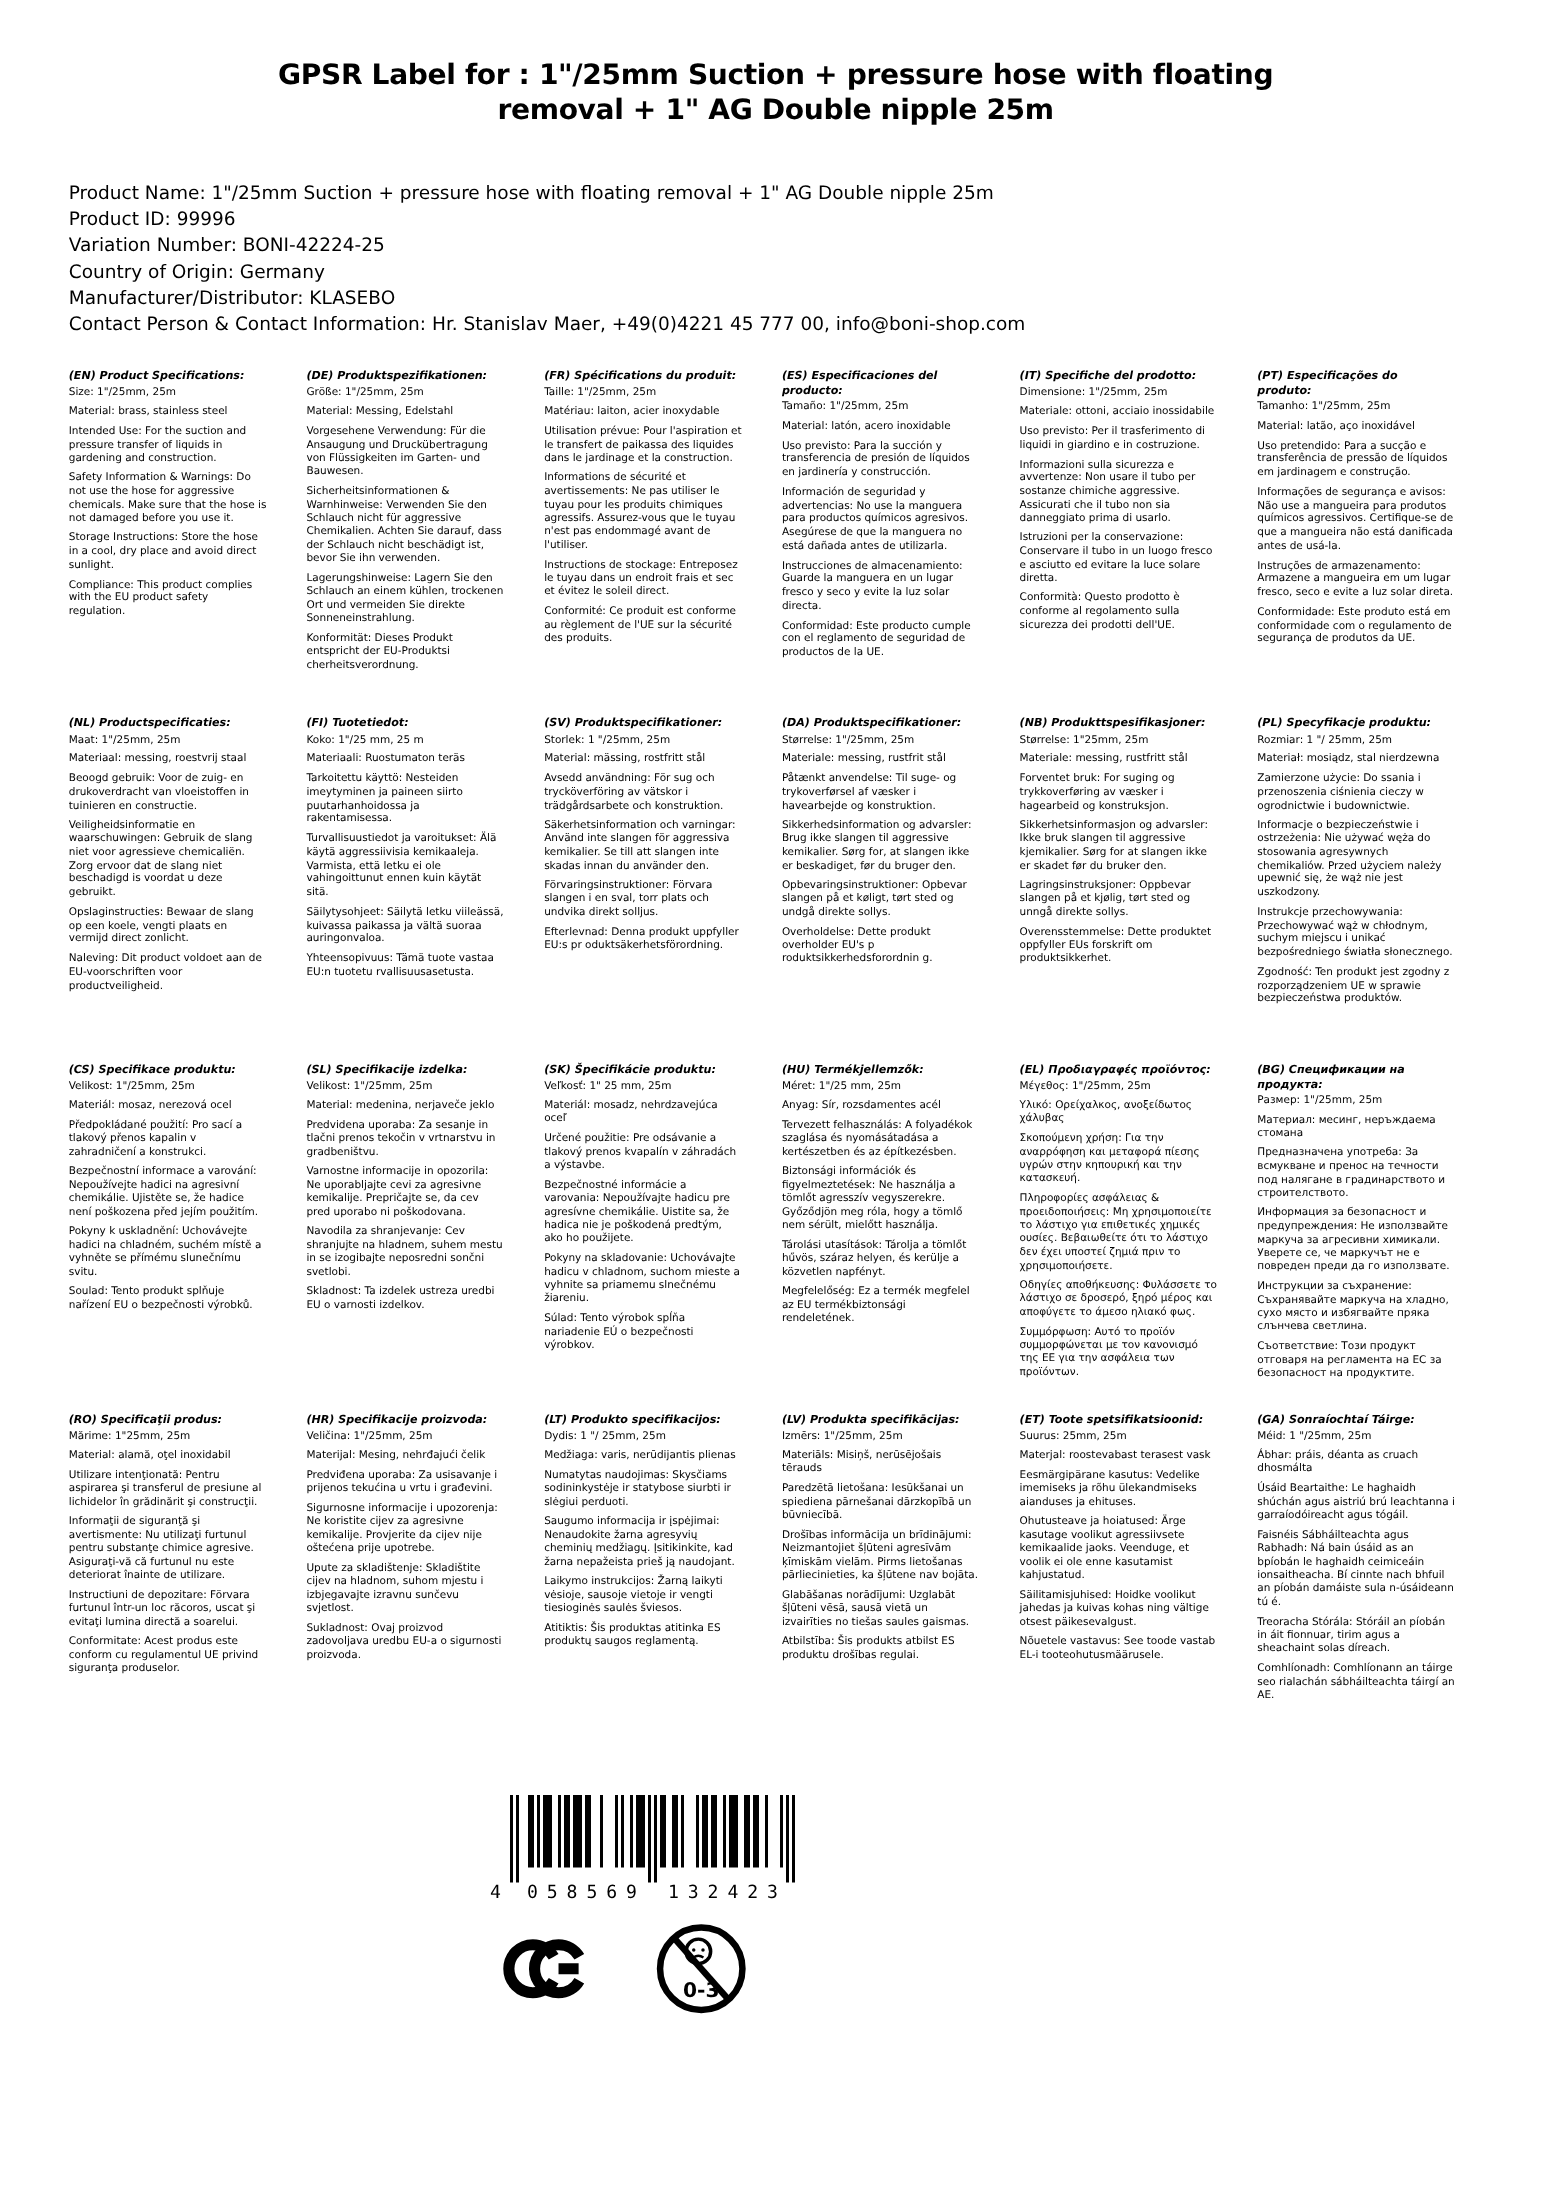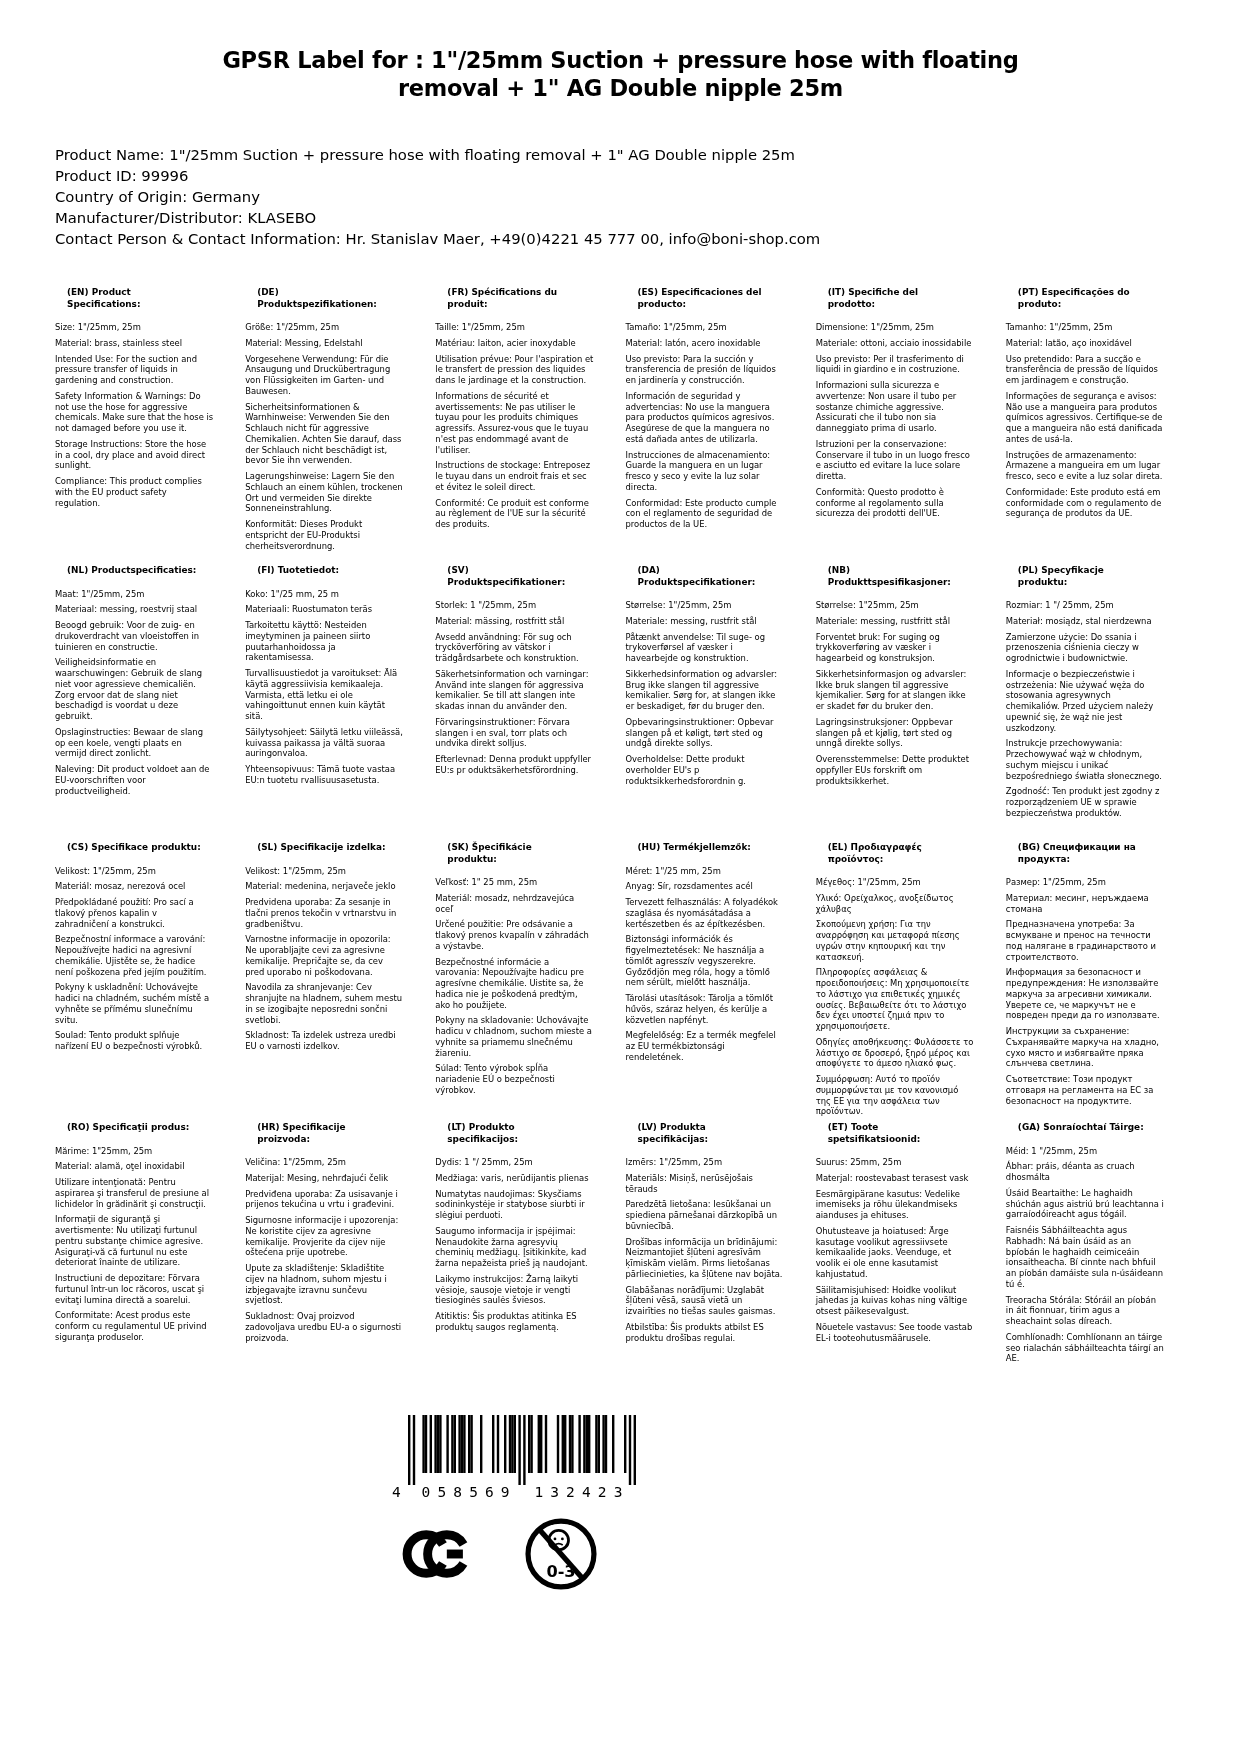--- a/index.html
+++ b/index.html
@@ -34,21 +34,22 @@
     margin:26px 45px 0 55px;
   }
   .spec-block{
     padding-right:32px;
     font-size:8.4px;
     line-height:1.28;
   }
   .spec-title{
     font-weight:bold;
     font-size:8.9px;
-    margin:12px;
+    margin:0;
+    font-style:italic;
   }
   .spec-block p{margin:0 0 5px 0;}
   .spec-block p.first{margin-bottom:5px;}
   .footer{
     margin:18px 0 0 388px;
   }
   .barcode-wrap{display:block;}
   .barcode svg rect{fill:#000;}
   .barcode text{
     font-family:"DejaVu Sans Mono","Liberation Mono",monospace;
@@ -72,20 +73,21 @@
 </head>
 <body>
 
 <div class="page">
 
   <div class="doc-title">GPSR Label for : 1"/25mm Suction + pressure hose with floating removal + 1" AG Double nipple 25m</div>
 
   <div class="product-info">
     <div class="info-row"><span class="info-label">Product Name:</span> <span class="info-value">1"/25mm Suction + pressure hose with floating removal + 1" AG Double nipple 25m</span></div>
     <div class="info-row"><span class="info-label">Product ID:</span> <span class="info-value">99996</span></div>
+    <div class="info-row"><span class="info-label">Variation Number:</span> <span class="info-value">BONI-42224-25</span></div>
     <div class="info-row"><span class="info-label">Country of Origin:</span> <span class="info-value">Germany</span></div>
     <div class="info-row"><span class="info-label">Manufacturer/Distributor:</span> <span class="info-value">KLASEBO</span></div>
     <div class="info-row"><span class="info-label">Contact Person &amp; Contact Information:</span> <span class="info-value">Hr. Stanislav Maer, +49(0)4221 45 777 00, info@boni-shop.com</span></div>
   </div>
 
   <div class="specs-grid">
       <div class="spec-block">
         <div class="spec-title">(EN) Product Specifications:</div>
         <p class="first">Size: 1"/25mm, 25m</p>
         <p>Material: brass, stainless steel</p>
@@ -100,21 +102,21 @@
         <p>Material: Messing, Edelstahl</p>
         <p>Vorgesehene Verwendung: Für die Ansaugung und Druckübertragung von Flüssigkeiten im Garten- und Bauwesen.</p>
         <p>Sicherheitsinformationen &amp; Warnhinweise: Verwenden Sie den Schlauch nicht für aggressive Chemikalien. Achten Sie darauf, dass der Schlauch nicht beschädigt ist, bevor Sie ihn verwenden.</p>
         <p>Lagerungshinweise: Lagern Sie den Schlauch an einem kühlen, trockenen Ort und vermeiden Sie direkte Sonneneinstrahlung.</p>
         <p>Konformität: Dieses Produkt entspricht der EU-Produktsi cherheitsverordnung.</p>
       </div>
       <div class="spec-block">
         <div class="spec-title">(FR) Spécifications du produit:</div>
         <p class="first">Taille: 1"/25mm, 25m</p>
         <p>Matériau: laiton, acier inoxydable</p>
-        <p>Utilisation prévue: Pour l'aspiration et le transfert de pression des liquides dans le jardinage et la construction.</p>
+        <p>Utilisation prévue: Pour l'aspiration et le transfert de paikassa des liquides dans le jardinage et la construction.</p>
         <p>Informations de sécurité et avertissements: Ne pas utiliser le tuyau pour les produits chimiques agressifs. Assurez-vous que le tuyau n'est pas endommagé avant de l'utiliser.</p>
         <p>Instructions de stockage: Entreposez le tuyau dans un endroit frais et sec et évitez le soleil direct.</p>
         <p>Conformité: Ce produit est conforme au règlement de l'UE sur la sécurité des produits.</p>
       </div>
       <div class="spec-block">
         <div class="spec-title">(ES) Especificaciones del producto:</div>
         <p class="first">Tamaño: 1"/25mm, 25m</p>
         <p>Material: latón, acero inoxidable</p>
         <p>Uso previsto: Para la succión y transferencia de presión de líquidos en jardinería y construcción.</p>
         <p>Información de seguridad y advertencias: No use la manguera para productos químicos agresivos. Asegúrese de que la manguera no está dañada antes de utilizarla.</p>

